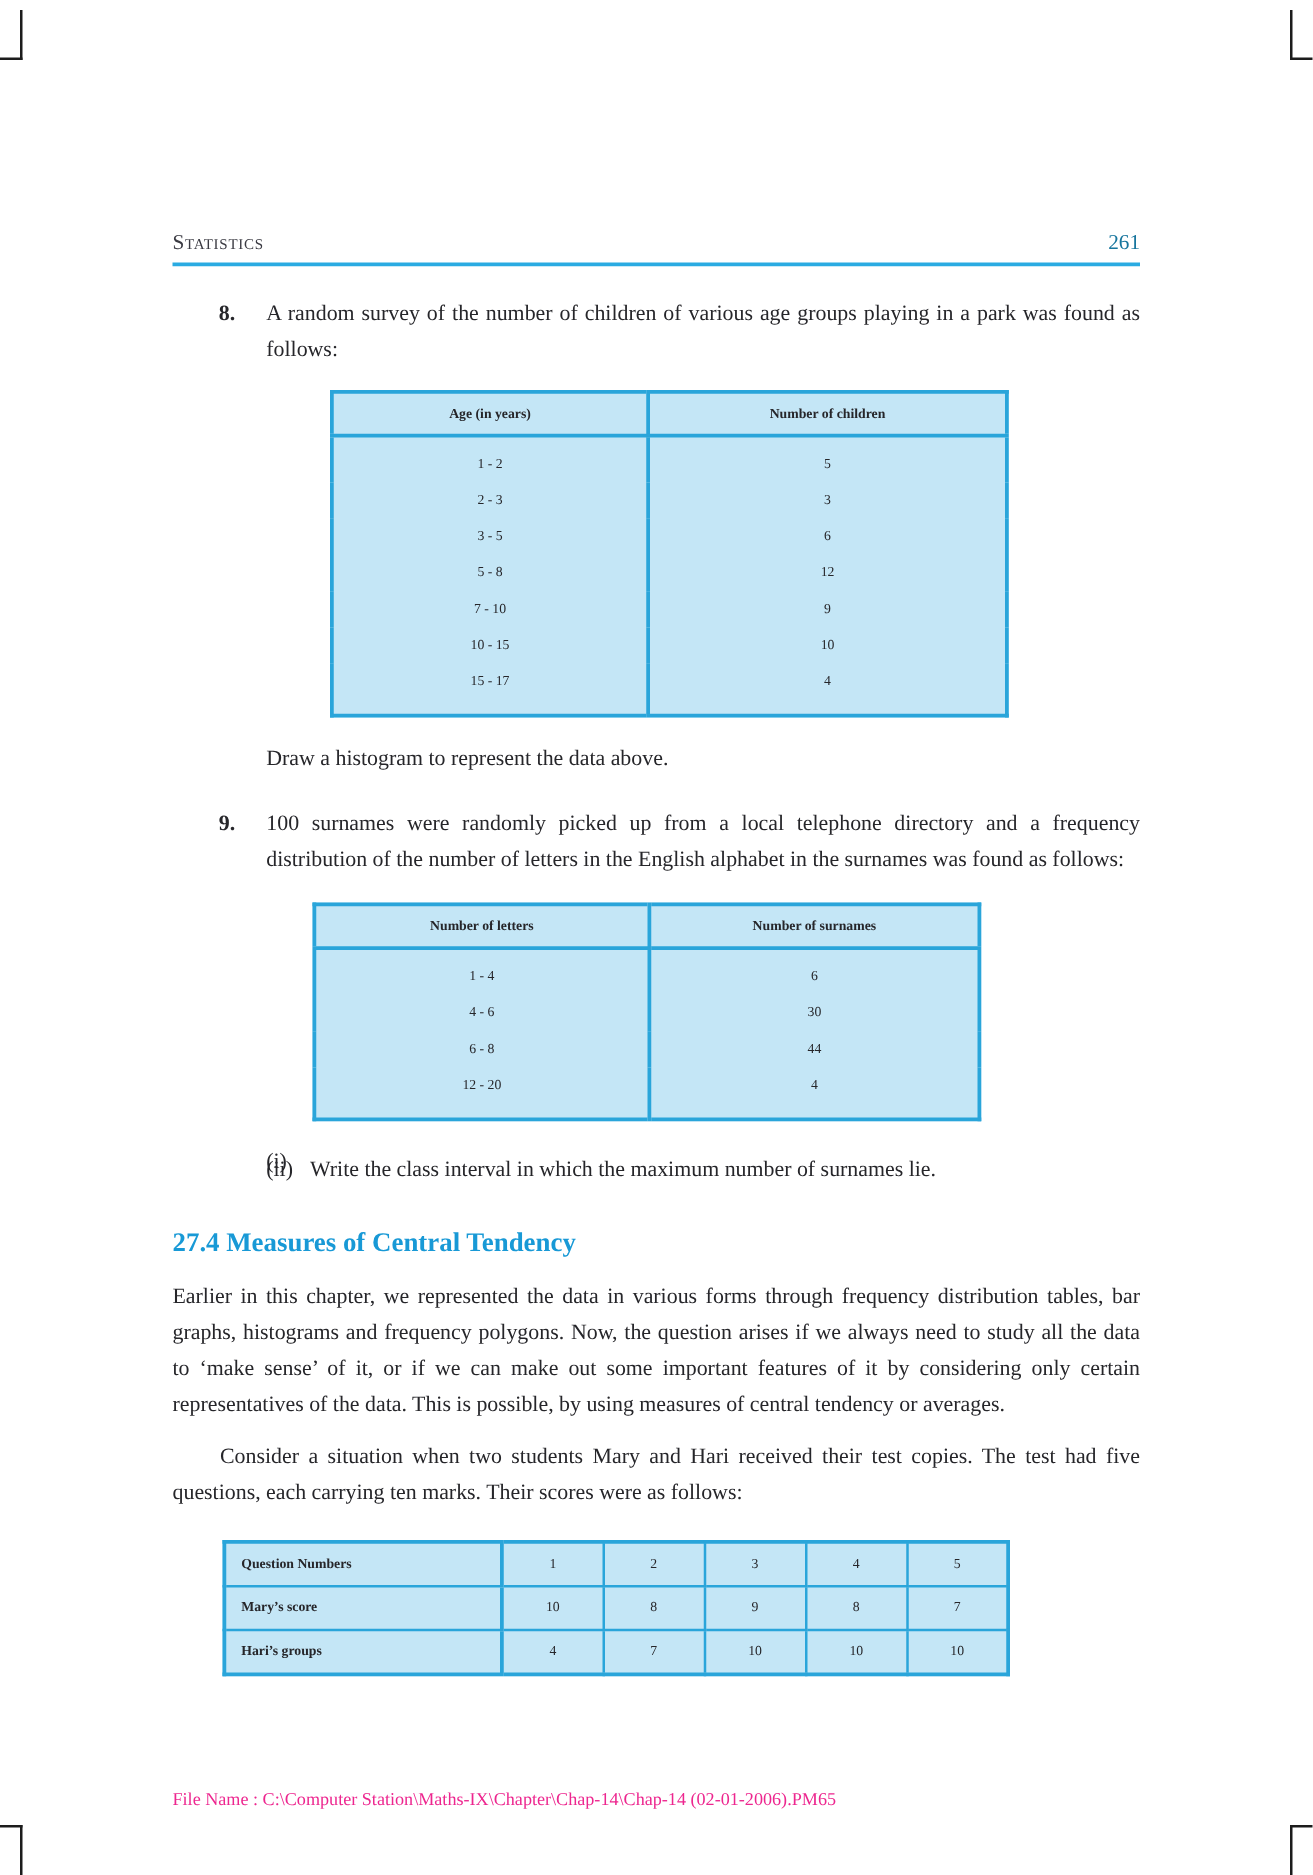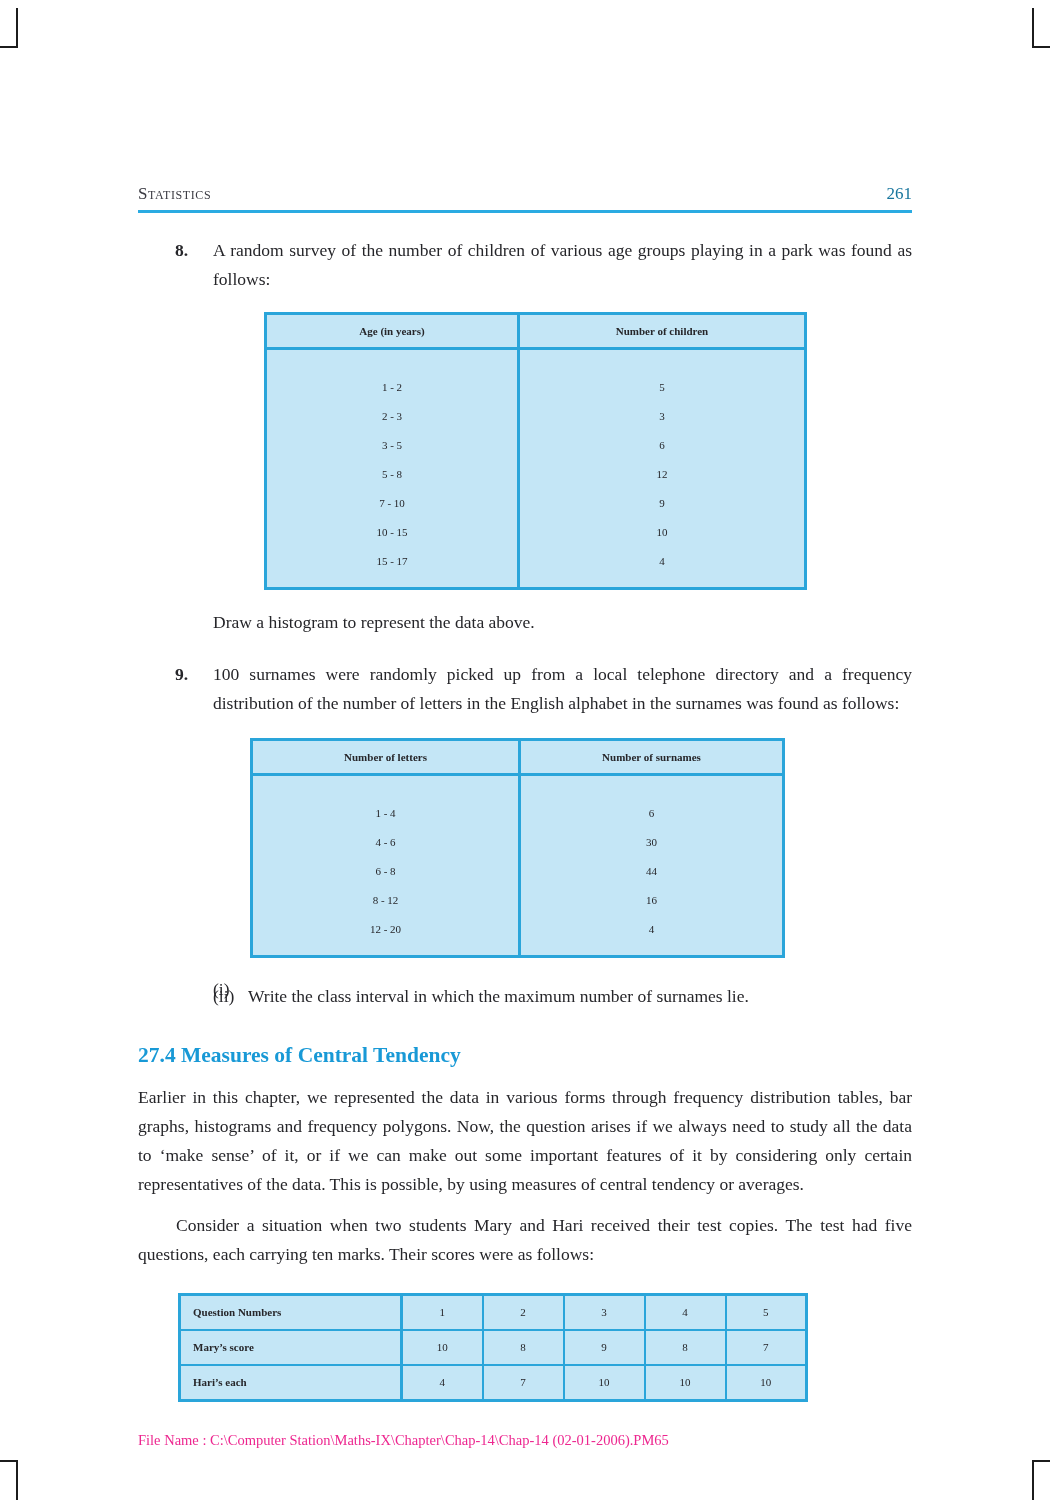--- a/index.html
+++ b/index.html
@@ -42,21 +42,21 @@
     font-size:17.5px;line-height:29px;}
   .part.first{margin-top:17px;}
   .plabel{position:absolute;left:75px;top:0;}
 
   table.dtable{border-collapse:collapse;background:var(--table_bg);
     border:3px solid var(--table_border);font-size:11px;table-layout:fixed;}
   .dtable th{font-weight:bold;text-align:center;padding:10px 8px;
     border-bottom:3px solid var(--table_border);}
   .dtable td{text-align:center;padding:1px 8px;line-height:27px;}
   .dtable th:first-child,.dtable td:first-child{border-right:3px solid var(--table_border);}
-  .dtable tbody tr:first-child td{padding-top:24px;}
+  .dtable tbody tr:first-child td{padding-top:8px;}
   .dtable tbody tr:last-child td{padding-bottom:12px;}
 
   table.t1{margin-left:126px;margin-top:18px;}
   .t1 th:first-child{width:253px;}
   .t1 th:last-child{width:287px;}
 
   table.t2{margin-left:112px;margin-top:20px;}
   .t2 th:first-child{width:268px;}
   .t2 th:last-child{width:264px;}
 
@@ -156,24 +156,20 @@
         </tr>
         <tr>
           <td>4 - 6</td>
           <td>30</td>
         </tr>
         <tr>
           <td>6 - 8</td>
           <td>44</td>
         </tr>
         <tr>
-          <td>8 - 12</td>
-          <td>16</td>
-        </tr>
-        <tr>
           <td>12 - 20</td>
           <td>4</td>
         </tr>
       </tbody>
     </table>
 
   <div class="part first">
     <span class="plabel">(i)</span>
   </div>
   <div class="part">
@@ -200,21 +196,21 @@
       <tbody>
         <tr>
           <td>Mary’s score</td>
           <td>10</td>
           <td>8</td>
           <td>9</td>
           <td>8</td>
           <td>7</td>
         </tr>
         <tr>
-          <td>Hari’s each</td>
+          <td>Hari’s groups</td>
           <td>4</td>
           <td>7</td>
           <td>10</td>
           <td>10</td>
           <td>10</td>
         </tr>
       </tbody>
     </table>
 
 </div>

